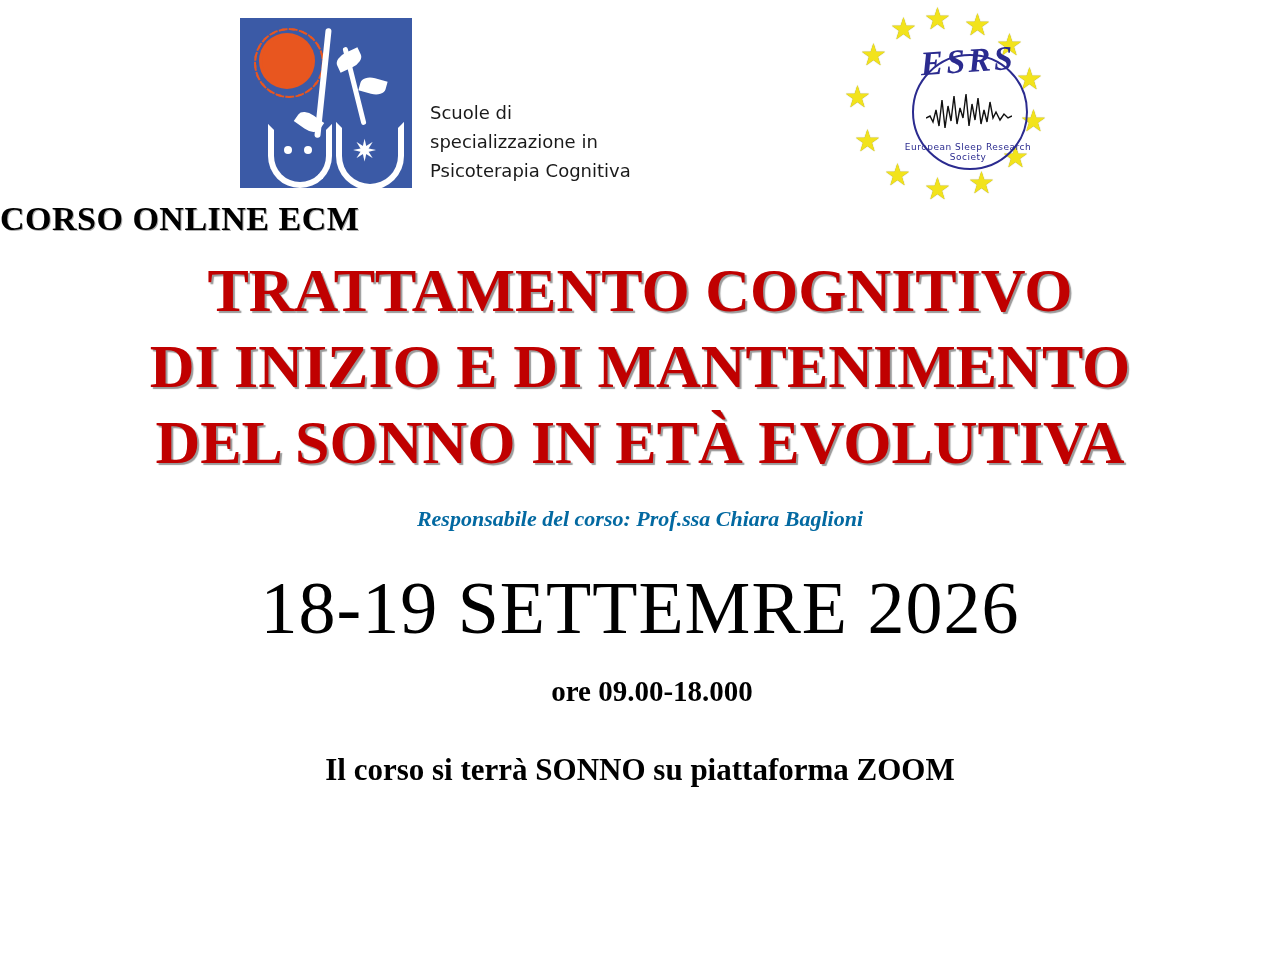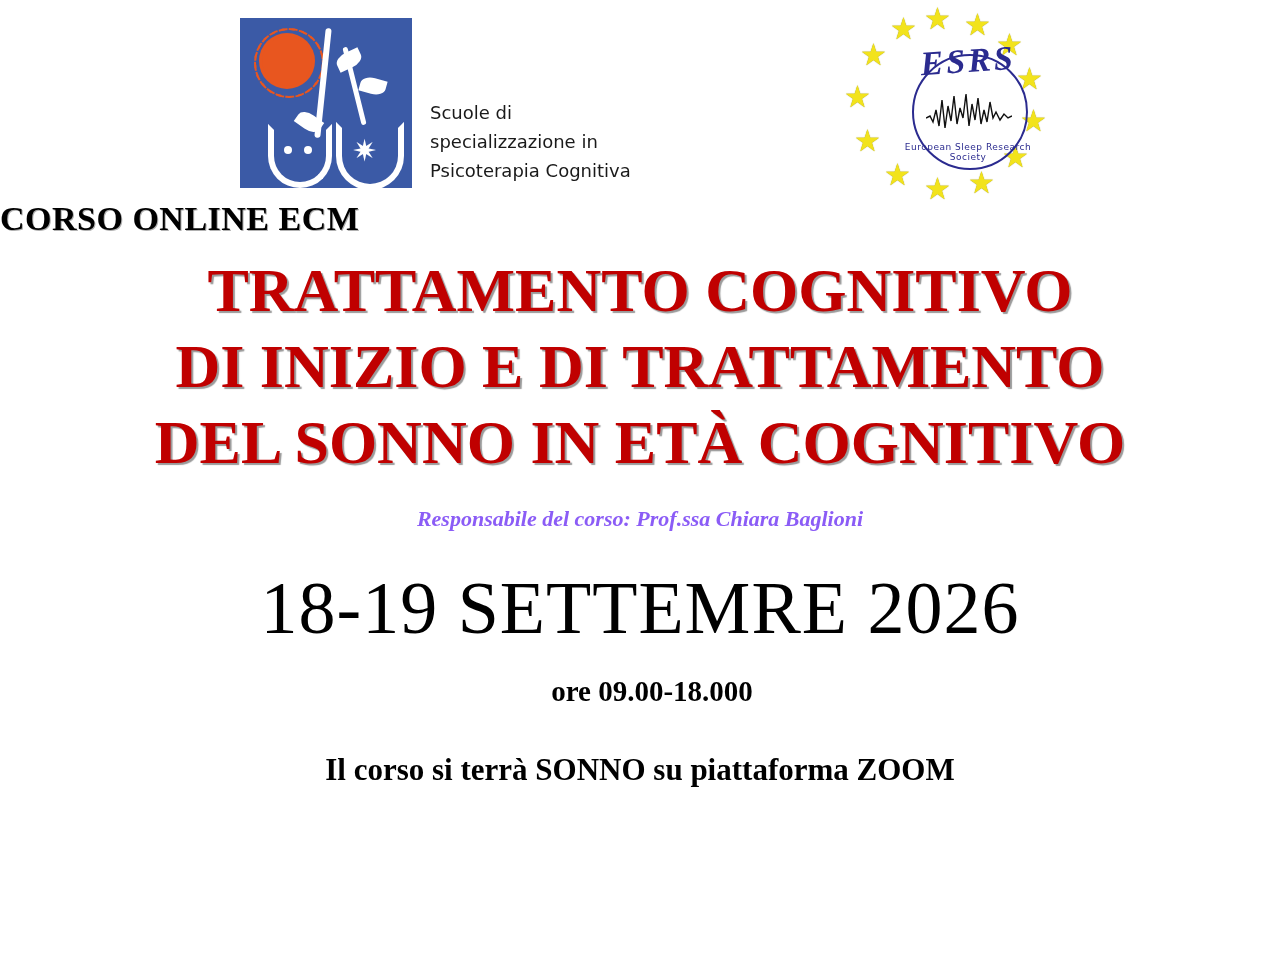--- a/index.html
+++ b/index.html
@@ -233,21 +233,21 @@
     padding: 0 14px;
     text-shadow: 2px 2px 1px #9a9a9a;
   }
 
   .responsabile {
     text-align: center;
     font-size: 22px;
     font-style: italic;
     font-weight: bold;
     margin-top: 26px;
-    color: #8b5cf6;
+    color: #0369a1;
   }
 
   .dates {
     text-align: center;
     font-size: 74px;
     font-weight: normal;
     margin-top: 34px;
     letter-spacing: 1px;
     color: #000000;
   }
@@ -330,22 +330,22 @@
         <div class="esrs-sub">European Sleep Research Society</div>
       </div>
     </div>
 
   </div>
 
   <div class="kicker">CORSO ONLINE ECM</div>
 
   <div class="main-title">
     <div>TRATTAMENTO COGNITIVO</div>
-    <div>DI INIZIO E DI TRATTAMENTO</div>
-    <div>DEL SONNO IN ETÀ COGNITIVO</div>
+    <div>DI INIZIO E DI MANTENIMENTO</div>
+    <div>DEL SONNO IN ETÀ EVOLUTIVA</div>
   </div>
 
   <div class="responsabile">Responsabile del corso: Prof.ssa Chiara Baglioni</div>
 
   <div class="dates">18-19 SETTEMRE 2026</div>
 
   <div class="hours">ore 09.00-18.000</div>
 
 
   <div class="platform">Il corso si terrà SONNO su piattaforma ZOOM</div>

